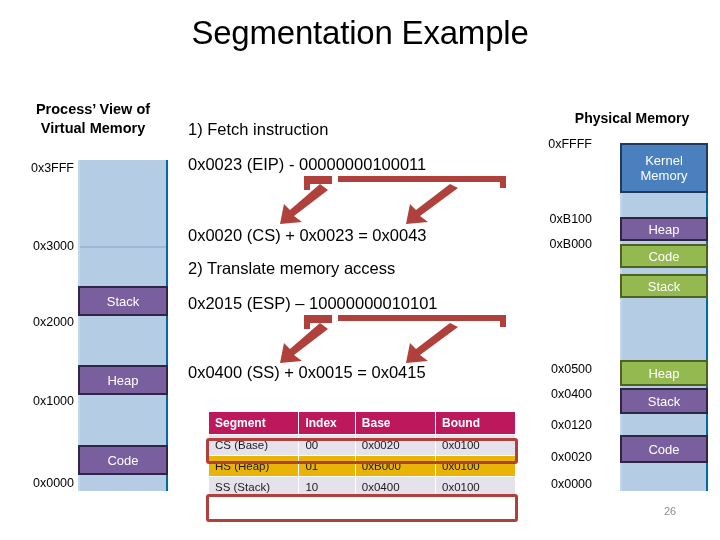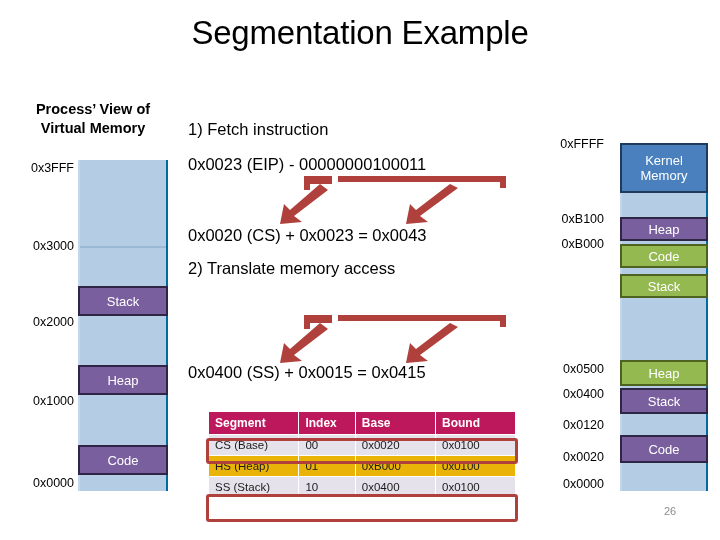--- a/index.html
+++ b/index.html
@@ -124,21 +124,21 @@
 
   
   .addr {
     position: absolute;
     font-size: 12.5px;
     color: #000;
     white-space: nowrap;
     text-align: right;
   }
   .addr.left  { width: 72px; left: 2px; }
-  .addr.right { width: 72px; left: 532px; }
+  .addr.right { width: 72px; left: 520px; }
 
   
   .body-line {
     position: absolute;
     left: 188px;
     font-size: 16.5px;
     color: #000;
     white-space: nowrap;
   }
 
@@ -223,20 +223,21 @@
       <span>Code</span>
     </div>
   </div>
 
   <div class="addr left" style="top:161px;">0x3FFF</div>
   <div class="addr left" style="top:239px;">0x3000</div>
   <div class="addr left" style="top:315px;">0x2000</div>
   <div class="addr left" style="top:394px;">0x1000</div>
   <div class="addr left" style="top:476px;">0x0000</div>
 
+  <div class="pm-header">Physical Memory</div>
 
   <div class="membar" id="pm-bar">
     <div class="seg blue" style="left:-2px; top:0px; width:88px; height:50px; flex-direction:column;">
       <span>Kernel</span>
       <span>Memory</span>
     </div>
     <div class="seg purple" style="left:-2px; top:74px; width:88px; height:24px;">
       <span>Heap</span>
     </div>
     <div class="seg green" style="left:-2px; top:101px; width:88px; height:24px;">
@@ -262,20 +263,21 @@
   <div class="addr right" style="top:362px;">0x0500</div>
   <div class="addr right" style="top:387px;">0x0400</div>
   <div class="addr right" style="top:418px;">0x0120</div>
   <div class="addr right" style="top:450px;">0x0020</div>
   <div class="addr right" style="top:477px;">0x0000</div>
 
   <div class="body-line" style="top:120px;">1) Fetch instruction</div>
   <div class="body-line bin" style="top:155px;">0x0023 (EIP) -  00000000100011</div>
   <div class="body-line" style="top:226px;">0x0020 (CS) + 0x0023 = 0x0043</div>
   <div class="body-line" style="top:259px;">2) Translate memory access</div>
+  <div class="body-line bin" style="top:294px;">0x2015 (ESP) – 10000000010101</div>
   <div class="body-line" style="top:363px;">0x0400 (SS) + 0x0015 = 0x0415</div>
 
   <div class="arrowgrp" style="left:280px; top:172px;">
     <svg width="240" height="56" viewBox="0 0 240 56">
 
       <path d="M 52 4 L 226 4 L 226 16 L 220 16 L 220 10 L 58 10 L 58 4 Z" fill="#b0403b"></path>
 
       <path d="M 24 4 L 52 4 L 52 12 L 30 12 L 30 18 L 24 18 Z" fill="#b0403b"></path>
 
       <path d="M 40 12 L 48 18 L 14 44 L 22 50 L 0 52 L 4 32 L 10 38 Z" fill="#b0403b"></path>

